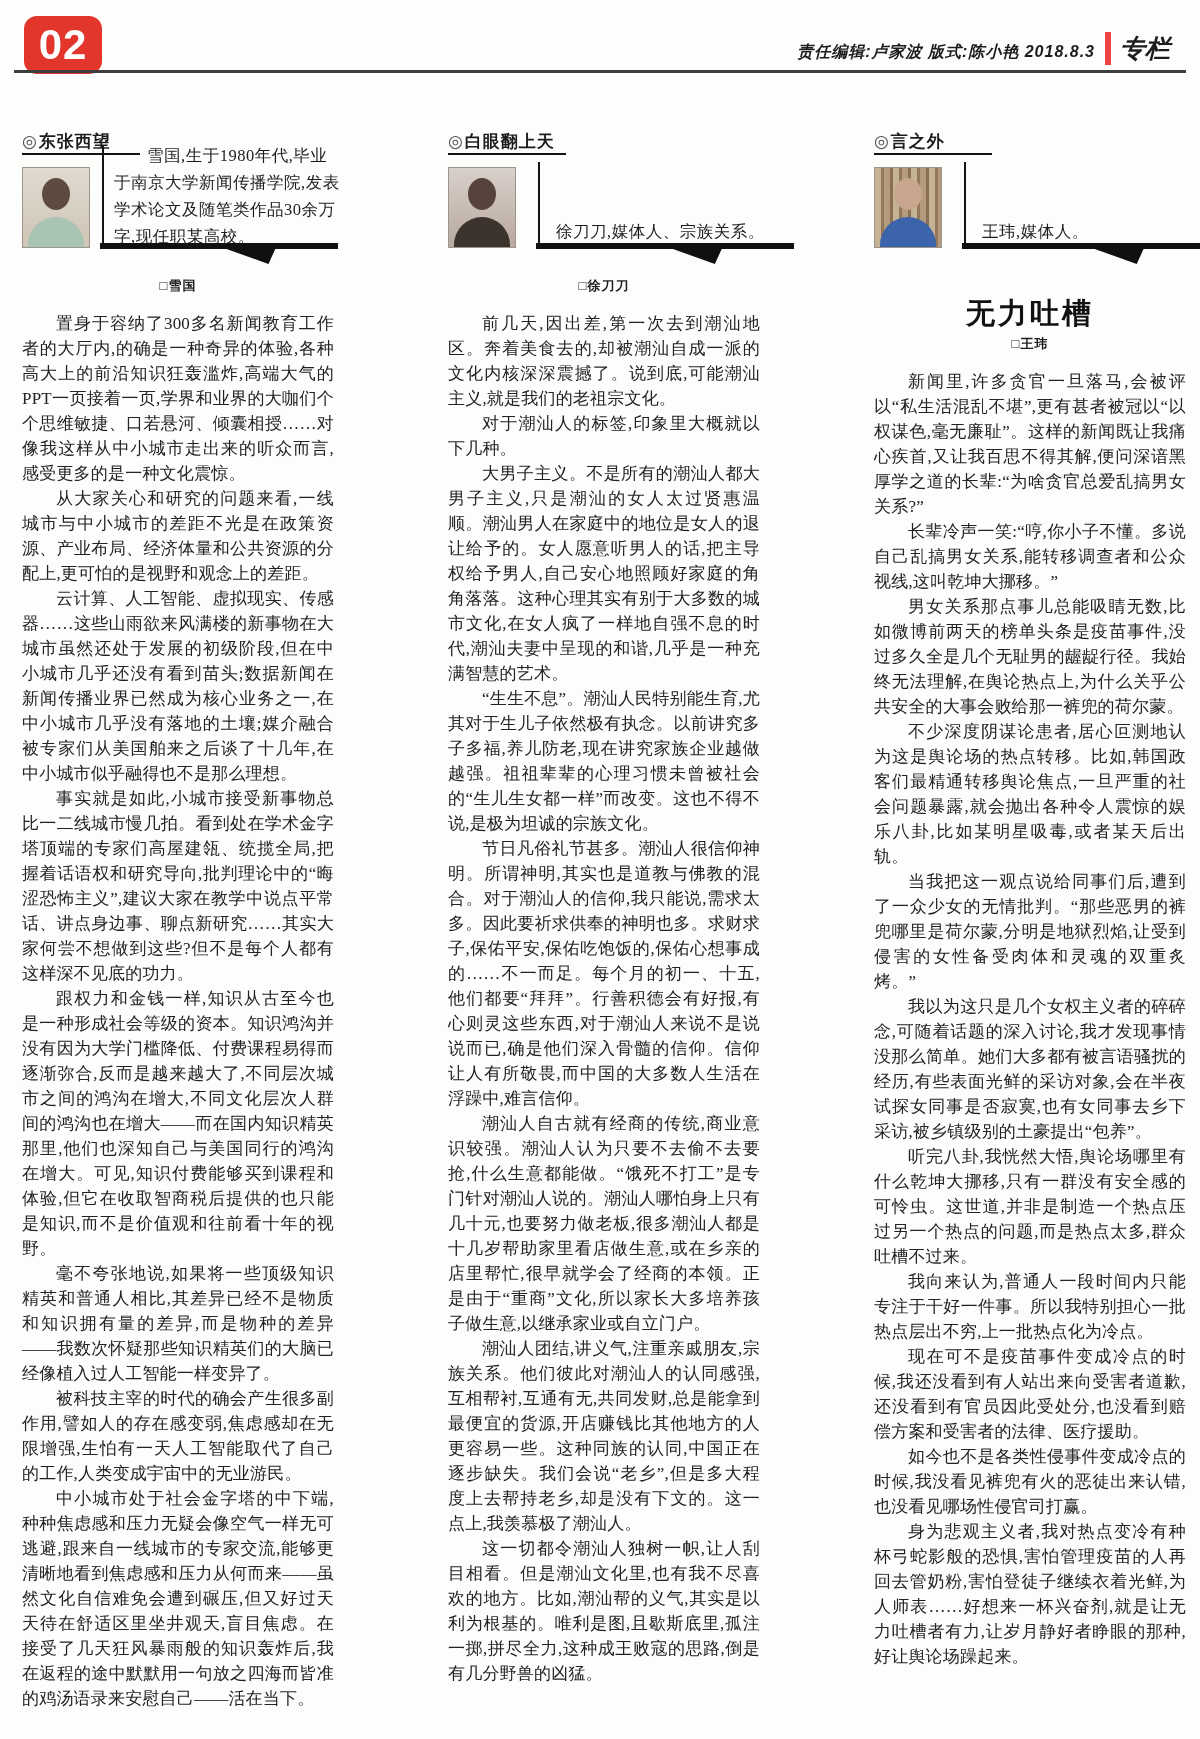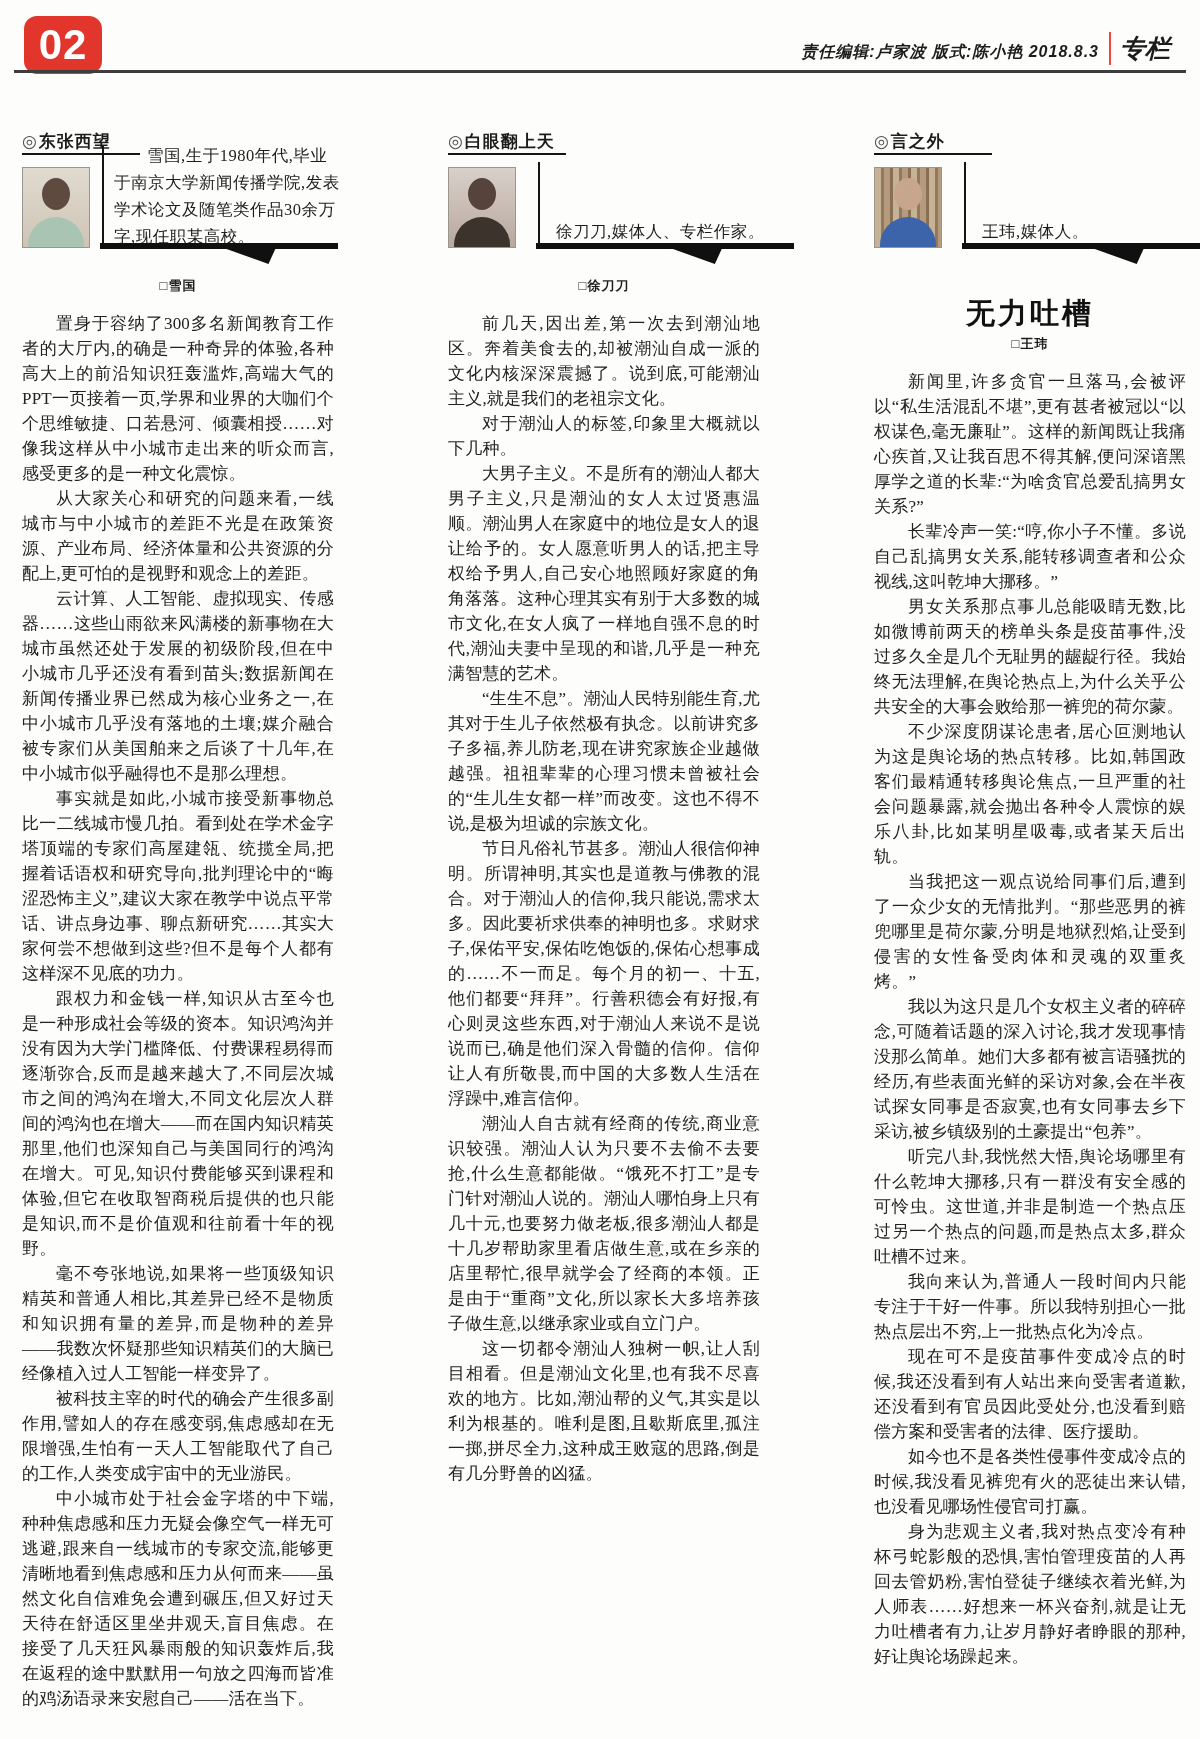--- a/index.html
+++ b/index.html
@@ -15,21 +15,21 @@
     position:absolute;left:24px;top:16px;width:78px;height:58px;
     background:#e2352b;border-radius:13px;color:#fff;
     font-family:"Liberation Sans", sans-serif;font-weight:bold;font-size:42px;
     display:flex;align-items:center;justify-content:center;letter-spacing:1px;
   }
   .meta{
     position:absolute;right:30px;bottom:8px;display:flex;align-items:baseline;
     font-family:"Liberation Sans", sans-serif;font-style:italic;font-weight:bold;
   }
   .meta-text{font-size:16px;letter-spacing:1px;}
-  .section{font-size:25px;border-left:2px solid #ef4444;padding-left:9px;margin-left:10px;}
+  .section{font-size:25px;border-left:6px solid #ef4444;padding-left:9px;margin-left:10px;}
   .rule{position:absolute;left:14px;right:14px;bottom:0;height:3px;background:#3d3d3d;}
 
   
   .columns{display:flex;gap:114px;margin:57px 14px 0 22px;}
   .column{width:312px;flex:0 0 312px;}
 
   
   .profile{position:relative;height:146px;}
   .p-header{
     position:absolute;top:0;left:0;min-width:118px;
@@ -131,34 +131,35 @@
     <section class="column c2">
       <div class="profile">
         <div class="p-header">
           <span class="marker">◎</span><span>白眼翻上天</span>
         </div>
         <div class="photo">
           <span class="ph-head"></span>
           <span class="ph-torso"></span>
         </div>
         <div class="vline"></div>
-        <div class="bio">徐刀刀,媒体人、专栏作家。</div>
+        <div class="bio">徐刀刀,媒体人、宗族关系。</div>
         <div class="bline">
           <i class="tail"></i>
         </div>
       </div>
       <div class="byline">□徐刀刀</div>
       <div class="body">
 
       <p class="para">前几天,因出差,第一次去到潮汕地区。奔着美食去的,却被潮汕自成一派的文化内核深深震撼了。说到底,可能潮汕主义,就是我们的老祖宗文化。</p>
           <p class="para">对于潮汕人的标签,印象里大概就以下几种。</p>
           <p class="para">大男子主义。不是所有的潮汕人都大男子主义,只是潮汕的女人太过贤惠温顺。潮汕男人在家庭中的地位是女人的退让给予的。女人愿意听男人的话,把主导权给予男人,自己安心地照顾好家庭的角角落落。这种心理其实有别于大多数的城市文化,在女人疯了一样地自强不息的时代,潮汕夫妻中呈现的和谐,几乎是一种充满智慧的艺术。</p>
           <p class="para">“生生不息”。潮汕人民特别能生育,尤其对于生儿子依然极有执念。以前讲究多子多福,养儿防老,现在讲究家族企业越做越强。祖祖辈辈的心理习惯未曾被社会的“生儿生女都一样”而改变。这也不得不说,是极为坦诚的宗族文化。</p>
           <p class="para">节日凡俗礼节甚多。潮汕人很信仰神明。所谓神明,其实也是道教与佛教的混合。对于潮汕人的信仰,我只能说,需求太多。因此要祈求供奉的神明也多。求财求子,保佑平安,保佑吃饱饭的,保佑心想事成的……不一而足。每个月的初一、十五,他们都要“拜拜”。行善积德会有好报,有心则灵这些东西,对于潮汕人来说不是说说而已,确是他们深入骨髓的信仰。信仰让人有所敬畏,而中国的大多数人生活在浮躁中,难言信仰。</p>
           <p class="para">潮汕人自古就有经商的传统,商业意识较强。潮汕人认为只要不去偷不去要抢,什么生意都能做。“饿死不打工”是专门针对潮汕人说的。潮汕人哪怕身上只有几十元,也要努力做老板,很多潮汕人都是十几岁帮助家里看店做生意,或在乡亲的店里帮忙,很早就学会了经商的本领。正是由于“重商”文化,所以家长大多培养孩子做生意,以继承家业或自立门户。</p>
+          <p class="para">潮汕人团结,讲义气,注重亲戚朋友,宗族关系。他们彼此对潮汕人的认同感强,互相帮衬,互通有无,共同发财,总是能拿到最便宜的货源,开店赚钱比其他地方的人更容易一些。这种同族的认同,中国正在逐步缺失。我们会说“老乡”,但是多大程度上去帮持老乡,却是没有下文的。这一点上,我羡慕极了潮汕人。</p>
           <p class="para">这一切都令潮汕人独树一帜,让人刮目相看。但是潮汕文化里,也有我不尽喜欢的地方。比如,潮汕帮的义气,其实是以利为根基的。唯利是图,且歇斯底里,孤注一掷,拼尽全力,这种成王败寇的思路,倒是有几分野兽的凶猛。</p>
         </div>
     </section>
 
     <section class="column c3">
       <div class="profile">
         <div class="p-header">
           <span class="marker">◎</span><span>言之外</span>
         </div>
         <div class="photo">

